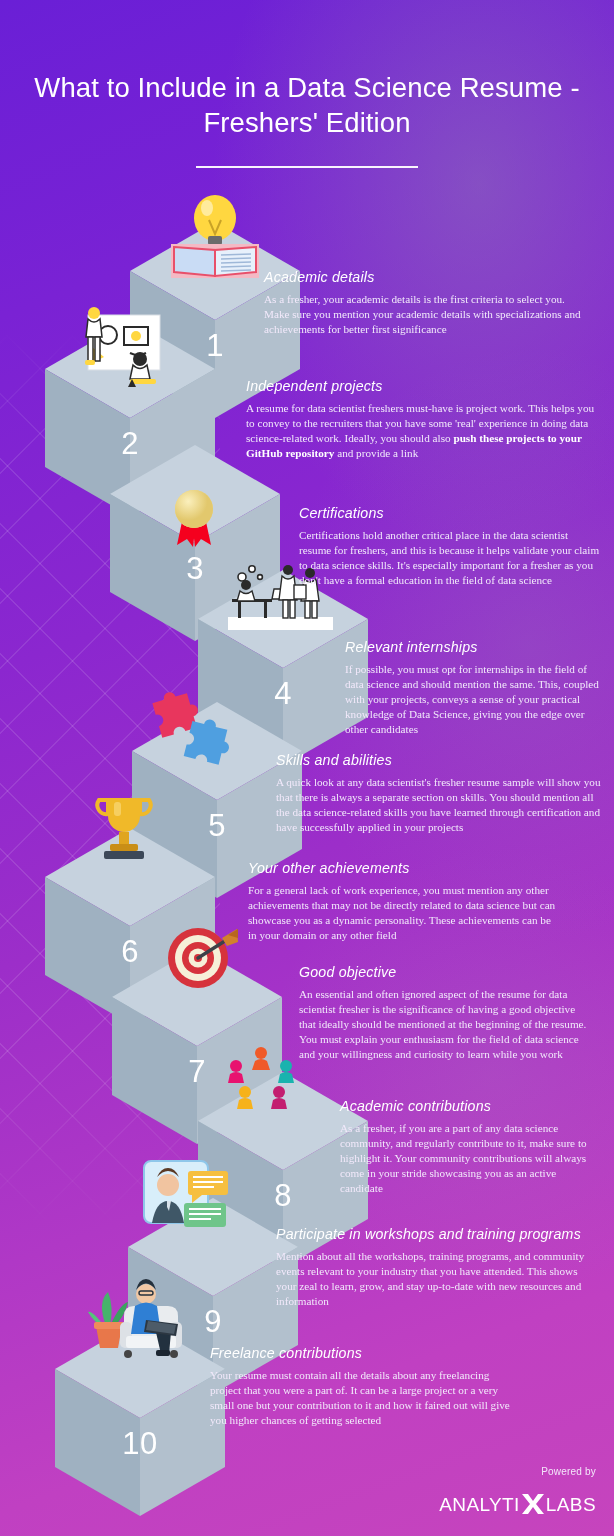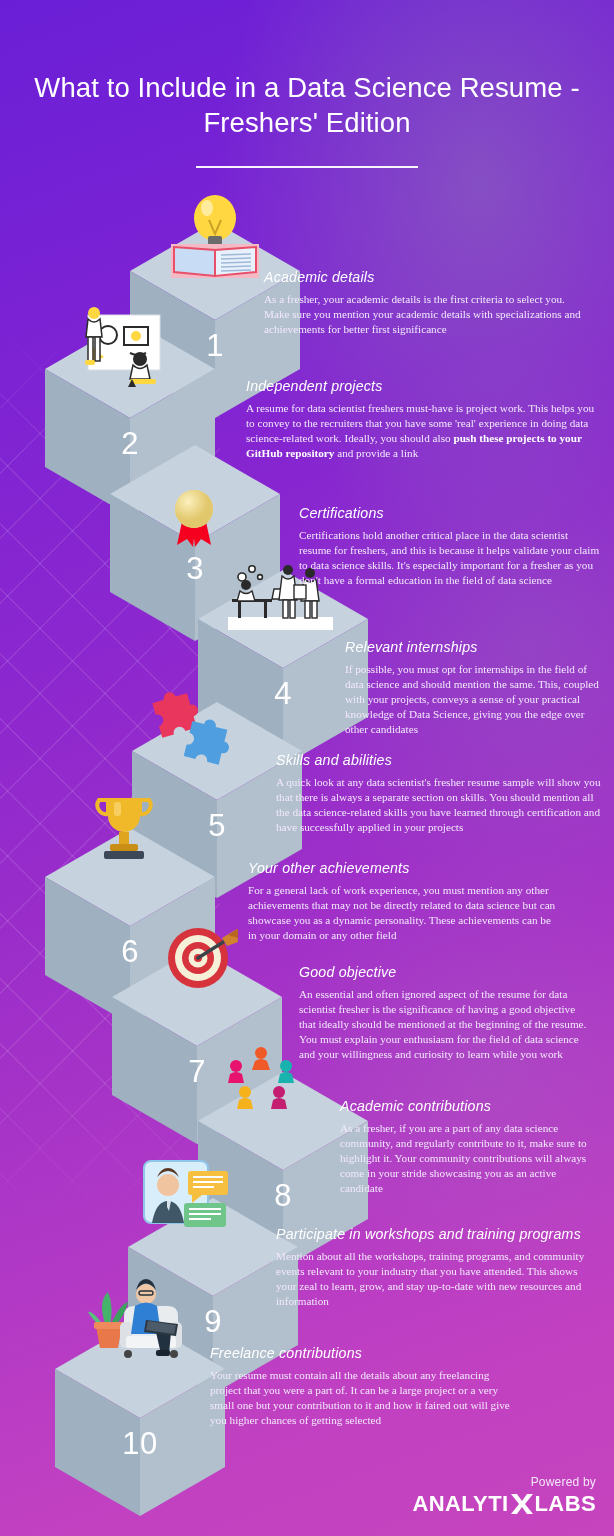--- a/index.html
+++ b/index.html
@@ -92,26 +92,26 @@
   }
   .sect p b { font-weight:700; color:#ffffff; }
 
   
   .ico { position:absolute; }
   .ico svg { display:block; overflow:visible; }
 
   
   #footer { position:absolute; right:18px; bottom:20px; text-align:right; }
   #powered {
-    color:#f3e6fa; font-size:12px; letter-spacing:0.2px;
-    margin-bottom:3px; font-family:"Liberation Sans", sans-serif;
+    color:#f3e6fa; font-size:10px; letter-spacing:0.2px;
+    margin-bottom:15px; font-family:"Liberation Sans", sans-serif;
   }
   #logo-row { display:flex; align-items:center; justify-content:flex-end; }
   #logo-a, #logo-b {
-    color:#ffffff; font-size:22px; font-weight:700; letter-spacing:0.4px;
+    color:#ffffff; font-size:19px; font-weight:400; letter-spacing:0.4px;
     line-height:1;
   }
   #logo-x { position:relative; width:24px; height:24px; margin:0 1px; }
 </style>
 </head>
 <body>
 
 <div id="bg">
   <div id="bg-radial"></div>
   <div id="bg-hatch"></div>

